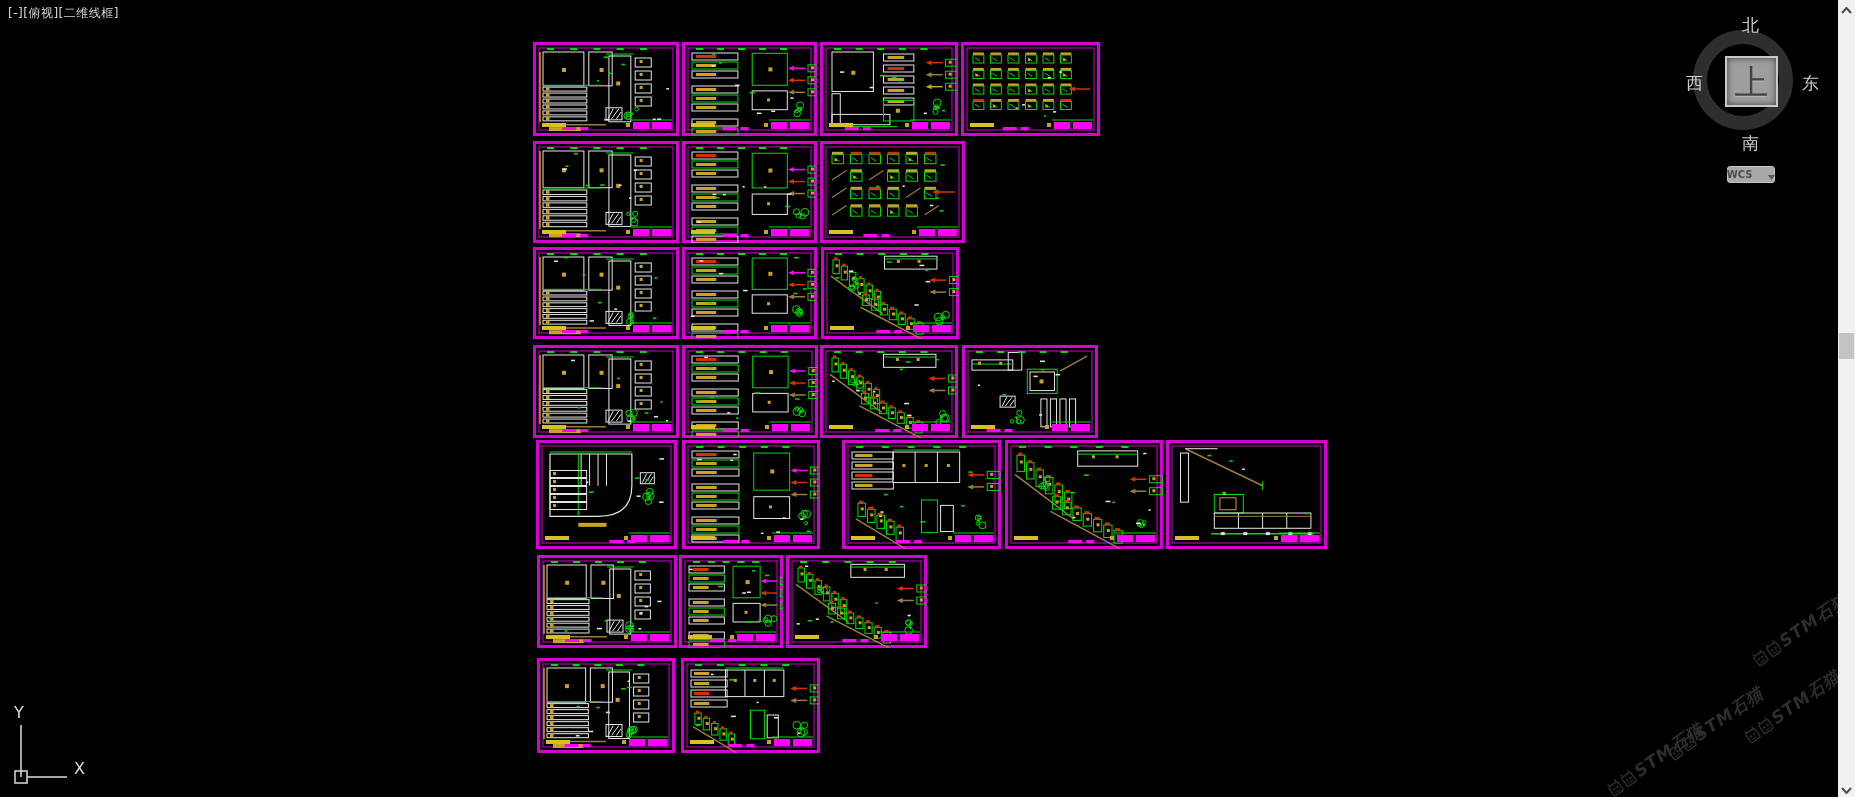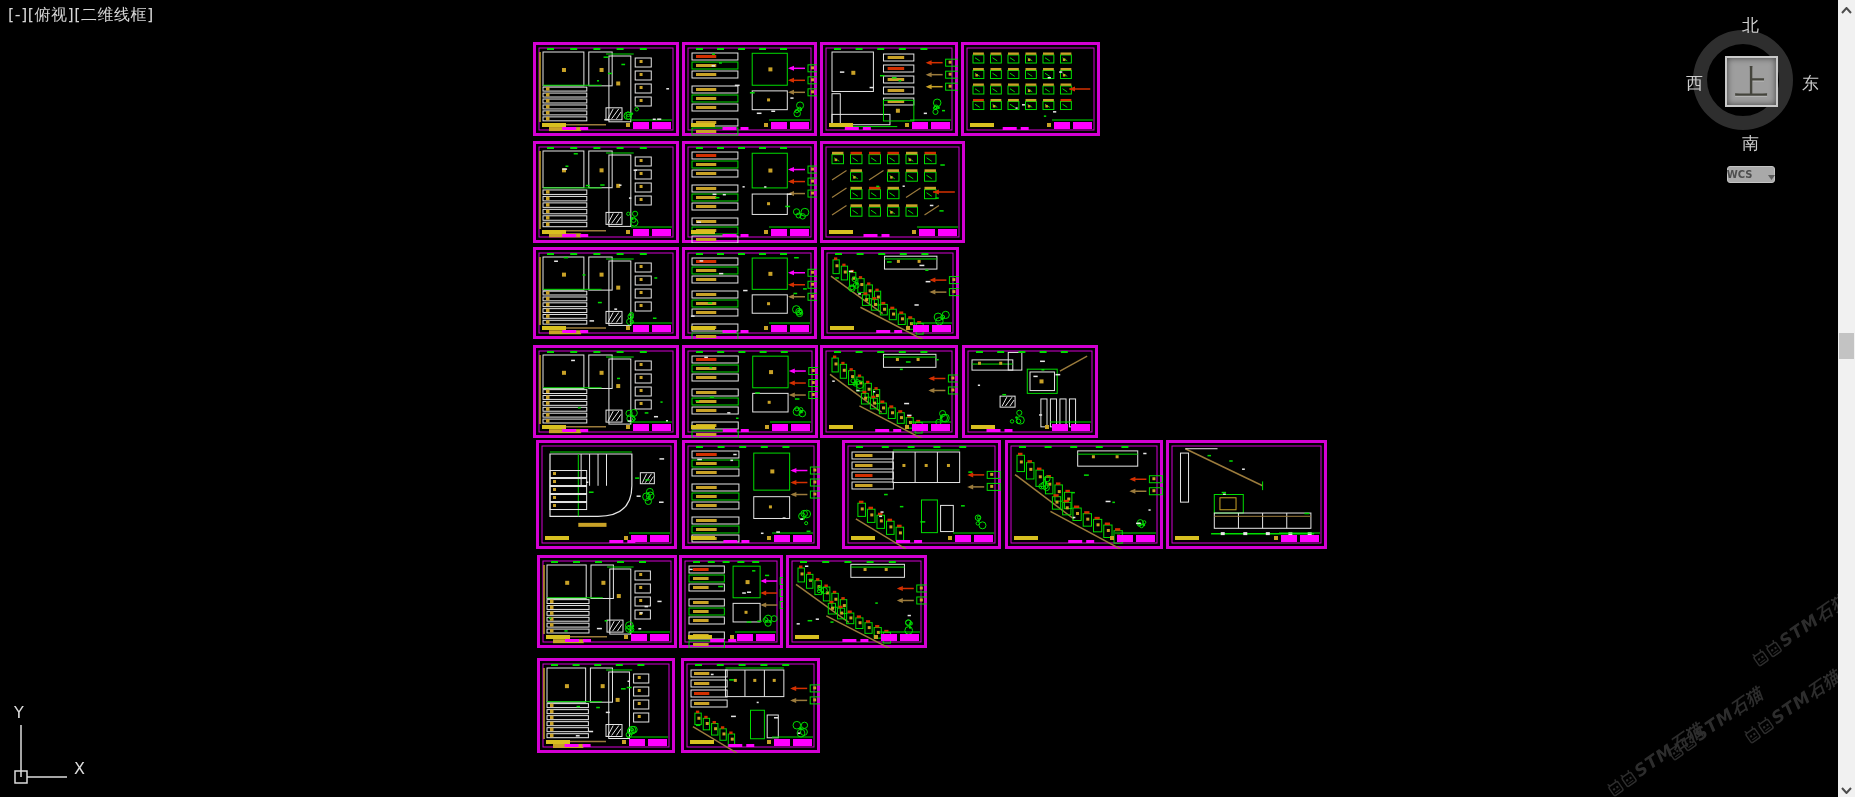--- a/index.html
+++ b/index.html
@@ -1,20 +1,20 @@
 <!DOCTYPE html>
 <html><head>
 <meta charset="utf-8">
 <style>
   html,body{margin:0;padding:0;background:#000;}
   body{width:1855px;height:797px;overflow:hidden;position:relative;
        font-family:"DejaVu Sans",sans-serif;}
   #app{position:absolute;inset:0;background:#000;}
   
-  #viewport-label{position:absolute;left:8px;top:5px;color:#d6d6d6;font-size:16px;
+  #viewport-label{position:absolute;left:8px;top:5px;color:#d6d6d6;font-size:12px;
        letter-spacing:0.5px;cursor:default;user-select:none;}
   
   #frames-layer,#watermark-layer{position:absolute;inset:0;}
   .frame{position:absolute;}
   .frame svg{display:block;}
   
   .watermark{position:absolute;display:flex;align-items:center;gap:3px;
        color:#2d2d2d;font-weight:bold;font-size:17px;transform:rotate(-35deg);
        white-space:nowrap;user-select:none;}
   .watermark .wm-text{letter-spacing:1px;font-style:italic;}

